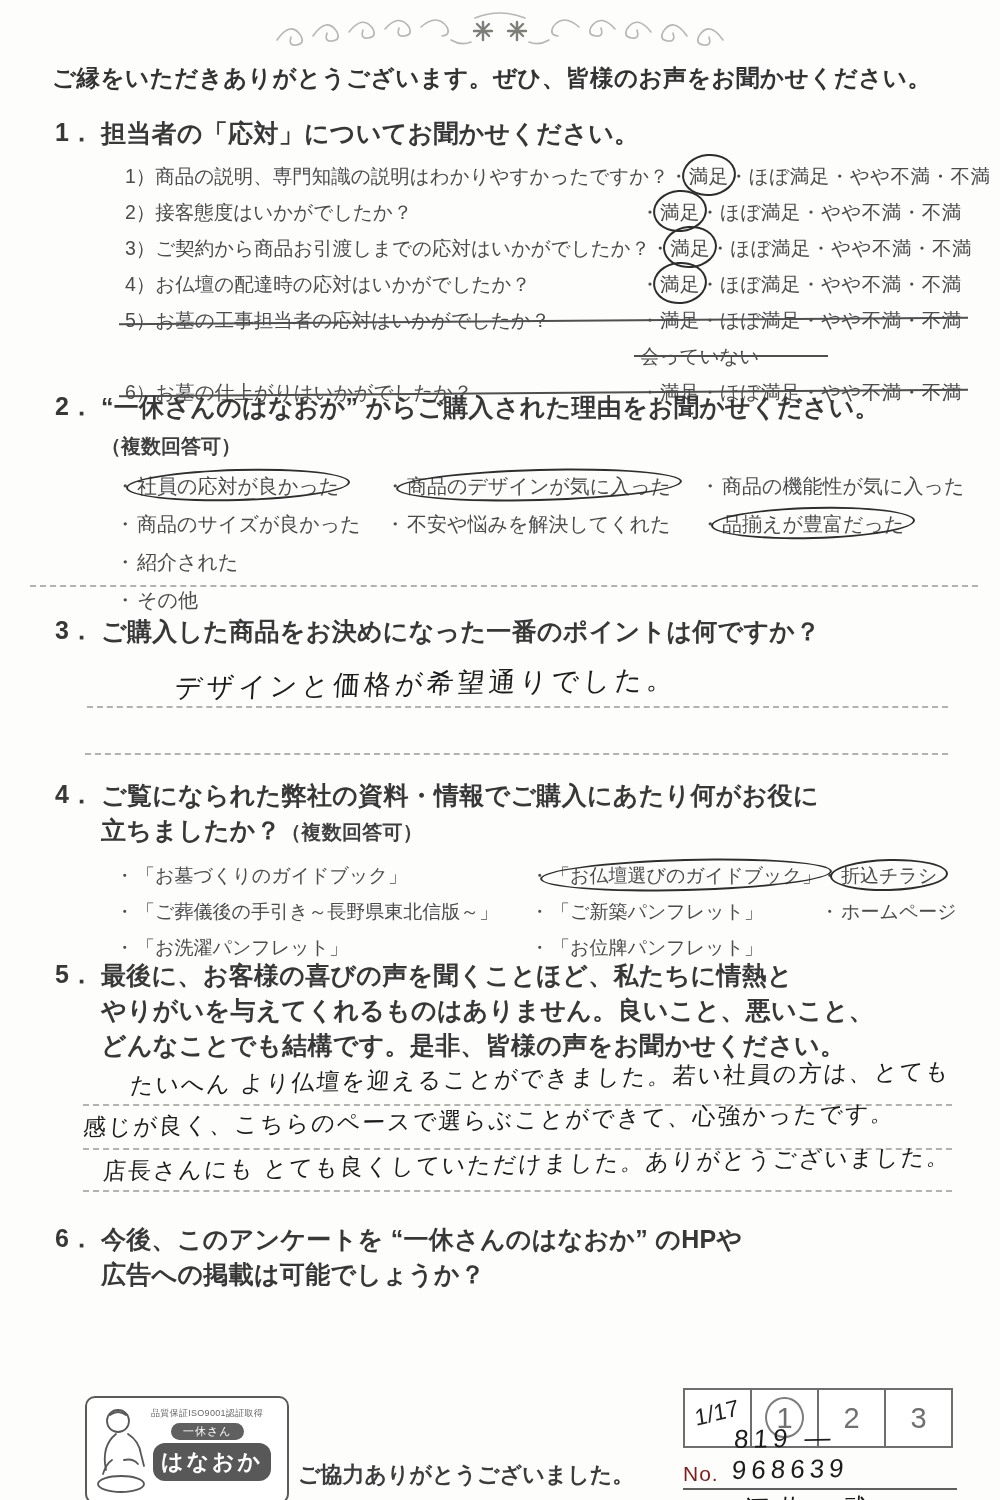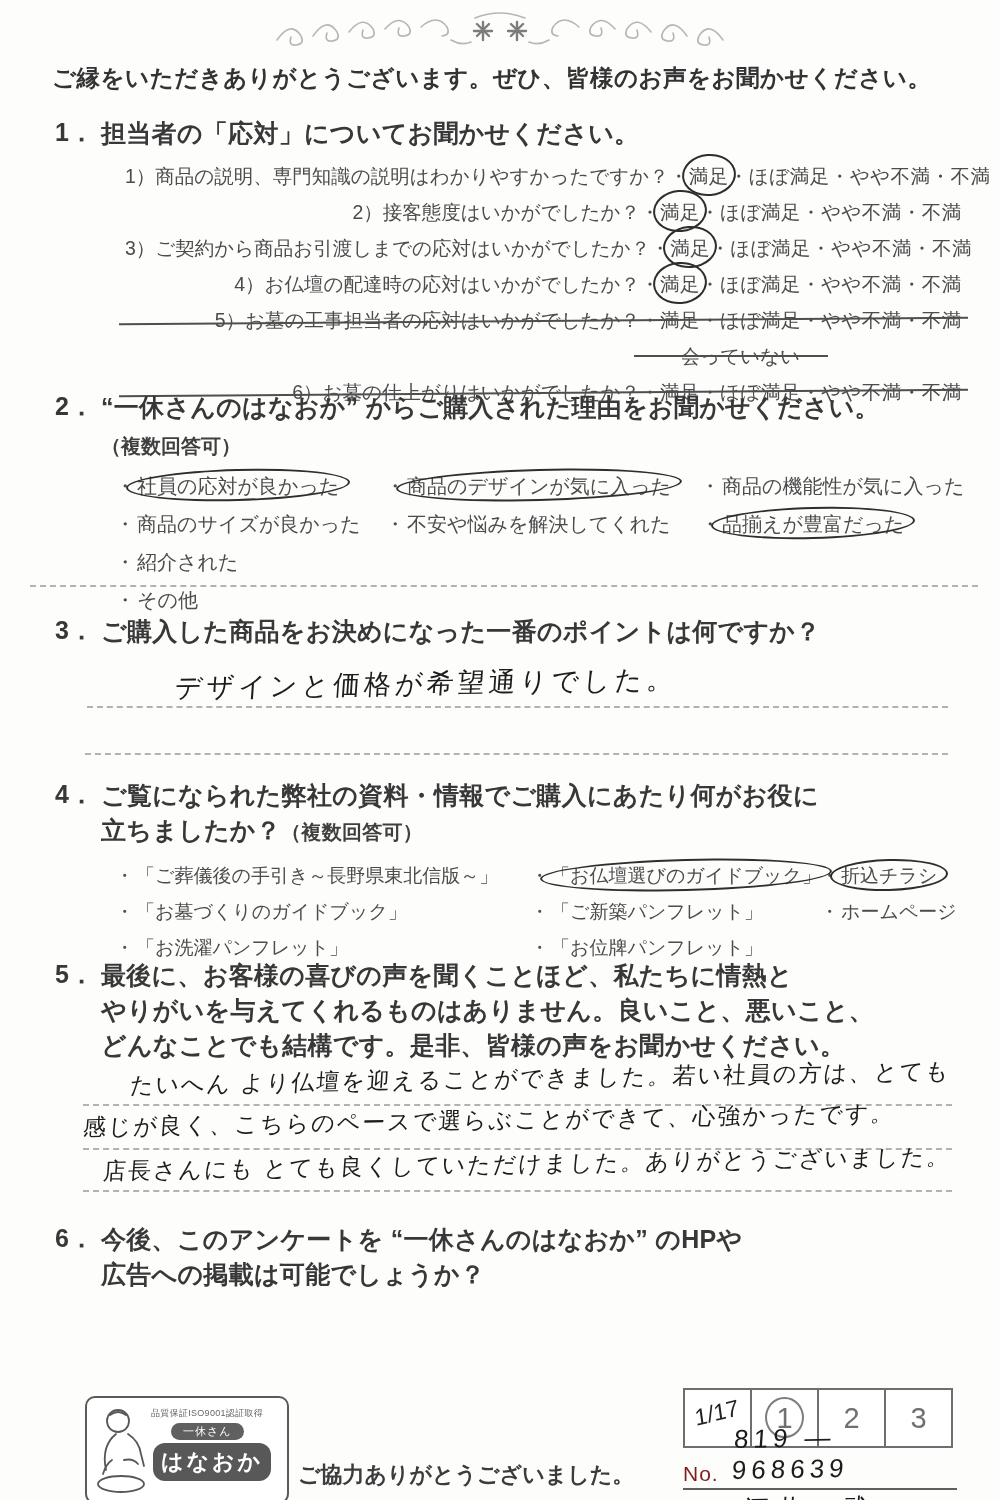--- a/index.html
+++ b/index.html
@@ -23,21 +23,21 @@
   }
 
   
   .qhead { display:flex; align-items:flex-start; }
   .qnum { flex:0 0 46px; font-size:25px; font-weight:800; color:#383838; }
   .qtitle { font-size:25px; font-weight:800; color:#383838; letter-spacing:0.3px; line-height:1.4; }
   .qtitle .cont { display:block; }
 
   
   #q1 { top:116px; left:55px; right:30px; }
-  .q1-rows { margin-top:12px; padding-left:70px;text-align:right; }
+  .q1-rows { margin-top:12px; padding-left:70px; }
   .q1-row { position:relative; display:flex; font-size:19.5px; color:#4c4c4c; margin-bottom:9px; white-space:nowrap; }
   .q1-label { flex:0 0 515px; }
   .q1-opts  { letter-spacing:0.5px; }
   .rowgap { margin-top:7px; }
   .strike::after {
     content:""; position:absolute; left:-6px; right:2px; top:13px; height:2px;
     background:#4f4f4f; transform:rotate(-0.45deg);
   }
   .notmet-row { position:relative; margin-left:515px; margin-bottom:9px; font-size:19.5px; width:160px; }
   .notmet-row::after {
@@ -263,22 +263,22 @@
   <div class="sec" id="q4">
     <div class="qhead">
       <span class="qnum">4．</span>
       <span class="qtitle">
         <span>ご覧になられた弊社の資料・情報でご購入にあたり何がお役に</span>
         <span class="cont"><span>立ちましたか？</span><span class="inline-note">（複数回答可）</span></span>
       </span>
     </div>
     <div class="optgrid">
       <div class="optcol c1">
+        <div class="opt"><span class="blt">・</span><span>「お墓づくりのガイドブック」</span></div>
         <div class="opt"><span class="blt">・</span><span>「ご葬儀後の手引き～長野県東北信版～」</span></div>
-        <div class="opt"><span class="blt">・</span><span>「お墓づくりのガイドブック」</span></div>
         <div class="opt"><span class="blt">・</span><span>「お洗濯パンフレット」</span></div>
       </div>
       <div class="optcol c2">
         <div class="opt"><span class="blt">・</span><span class="circ wide"><span>「お仏壇選びのガイドブック」</span></span></div>
         <div class="opt"><span class="blt">・</span><span>「ご新築パンフレット」</span></div>
         <div class="opt"><span class="blt">・</span><span>「お位牌パンフレット」</span></div>
       </div>
       <div class="optcol c3">
         <div class="opt"><span class="blt">・</span><span class="circ wide"><span>折込チラシ</span></span></div>
         <div class="opt"><span class="blt">・</span><span>ホームページ</span></div>

